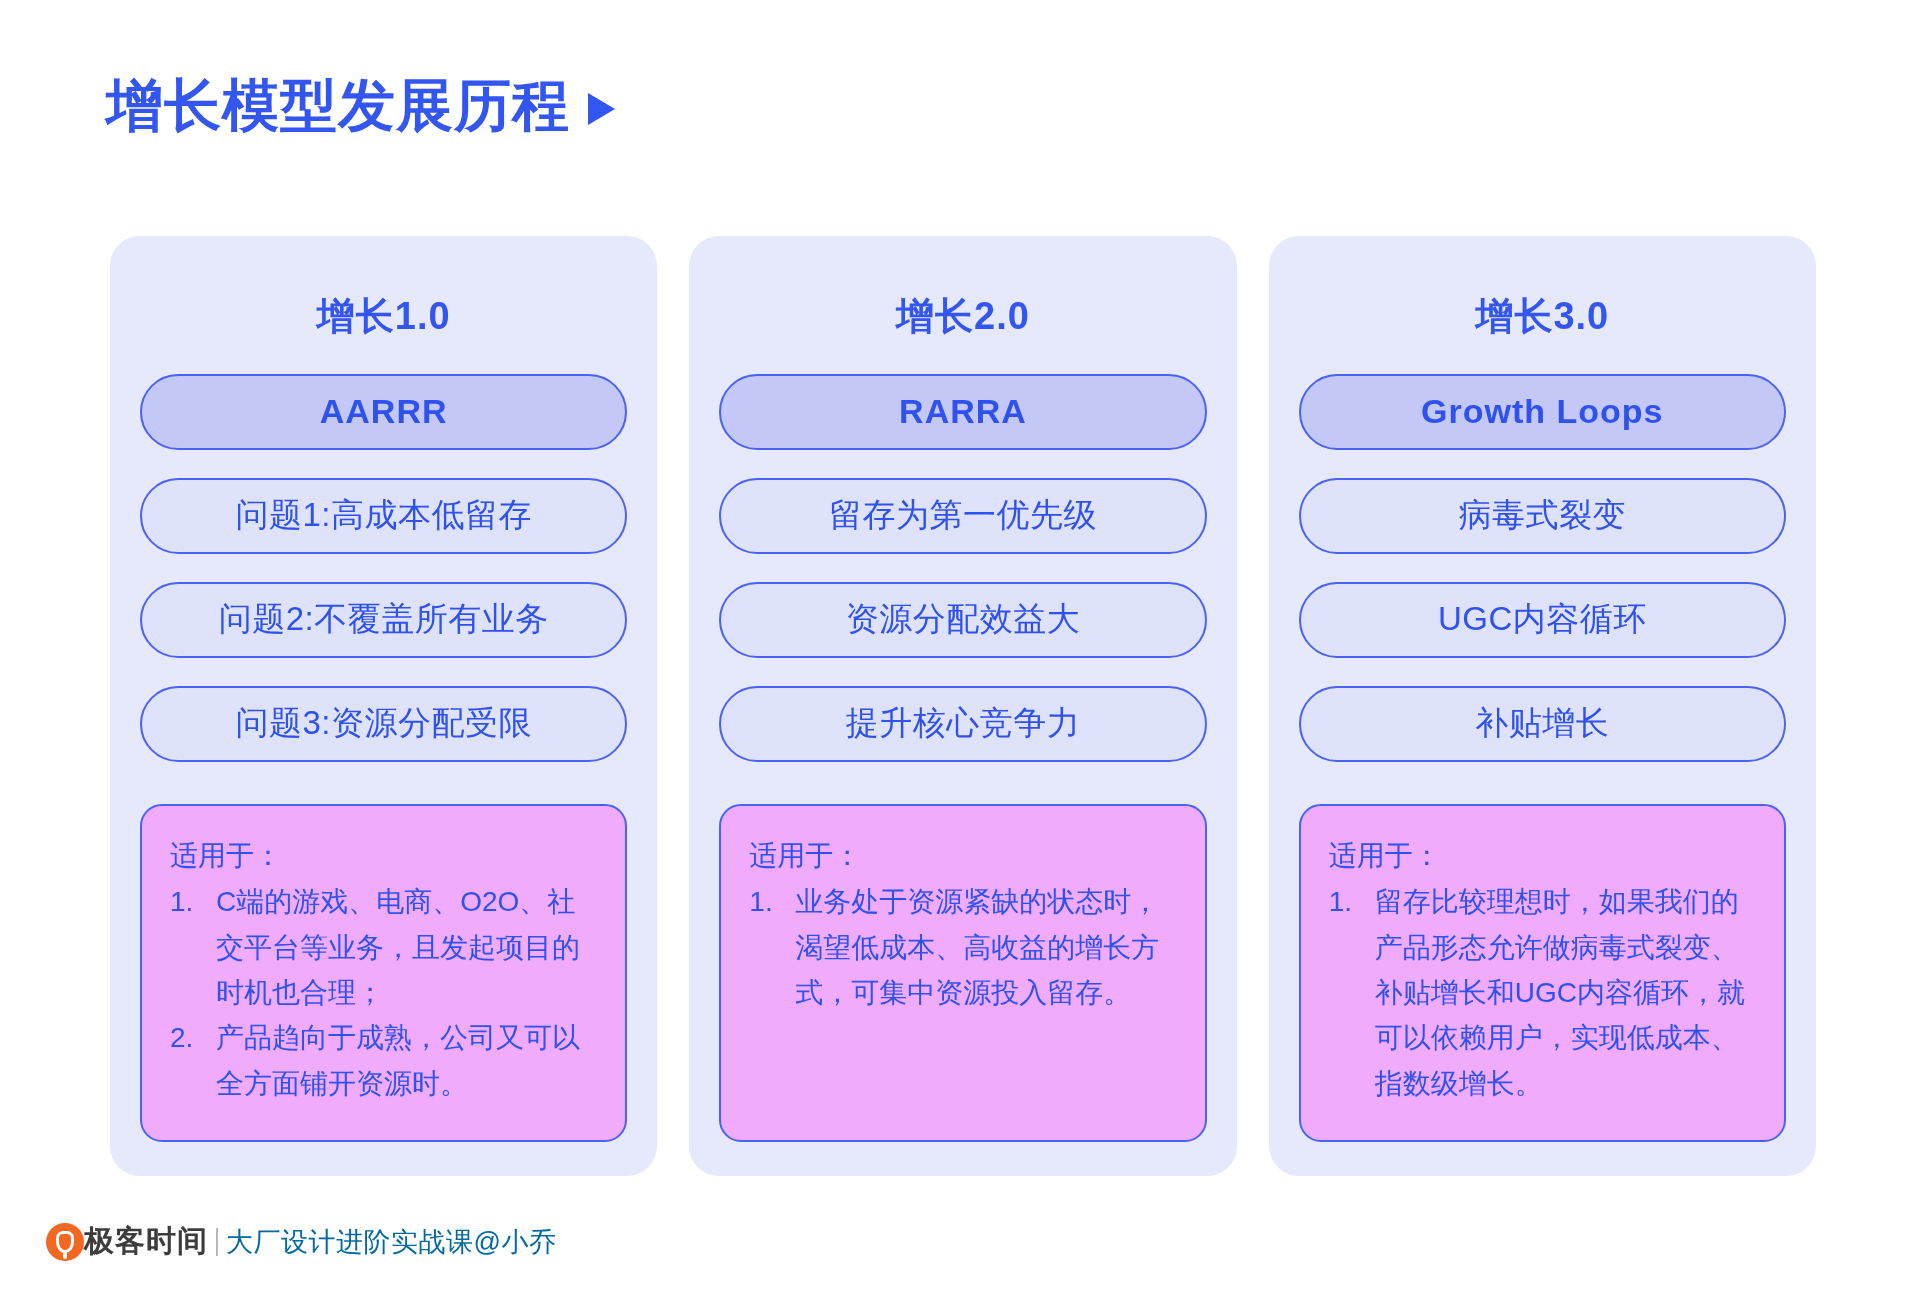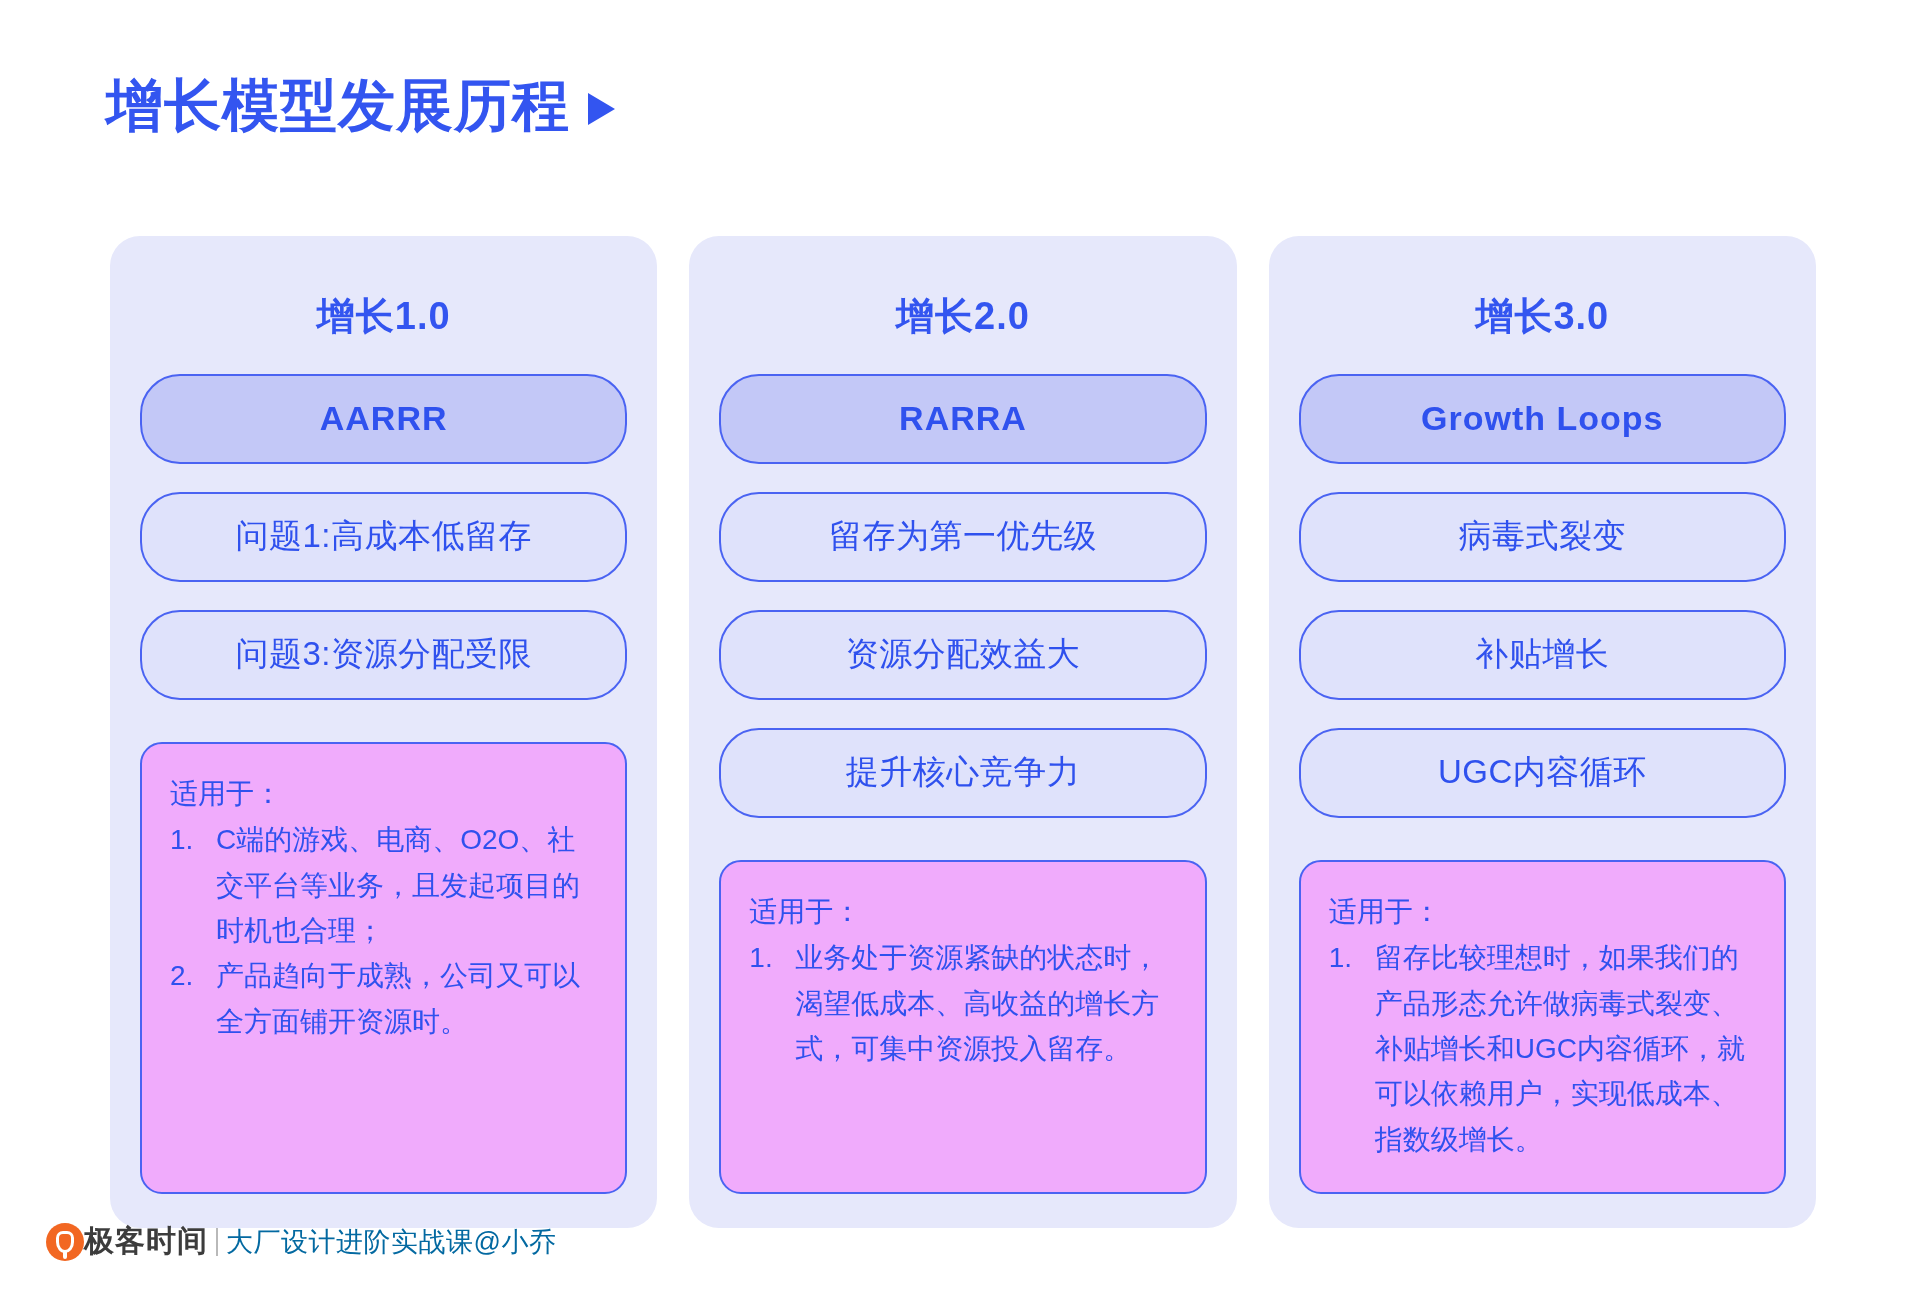--- a/index.html
+++ b/index.html
@@ -59,21 +59,21 @@
     text-align: center;
     font-size: 38px;
     font-weight: 700;
     color: #3355f0;
     letter-spacing: 1px;
     margin: 26px 0 36px;
     line-height: 1.1;
   }
 
   .pill {
-    height: 90px;
+    height: 76px;
     border-radius: 40px;
     border: 2px solid #4a63f2;
     background: #dfe2fb;
     display: flex;
     align-items: center;
     justify-content: center;
     font-size: 33px;
     color: #2f51ee;
     letter-spacing: 0.5px;
     margin-bottom: 28px;
@@ -174,20 +174,21 @@
     <div class="slide-title">增长模型发展历程</div>
     <div class="play-tri"></div>
   </div>
 
   <div class="columns">
 
     <div class="card">
       <div class="card-title">增长1.0</div>
       <div class="pill highlight">AARRR</div>
       <div class="pill">问题1:高成本低留存</div>
+      <div class="pill">问题2:不覆盖所有业务</div>
       <div class="pill">问题3:资源分配受限</div>
       <div class="note-box">
         <div class="note-title">适用于：</div>
         <ul class="note-list">
           <li><span class="num">1.</span><span>C端的游戏、电商、O2O、社交平台等业务，且发起项目的时机也合理；</span></li>
           <li><span class="num">2.</span><span>产品趋向于成熟，公司又可以全方面铺开资源时。</span></li>
         </ul>
       </div>
     </div>
 
@@ -202,22 +203,22 @@
         <ul class="note-list">
           <li><span class="num">1.</span><span>业务处于资源紧缺的状态时，渴望低成本、高收益的增长方式，可集中资源投入留存。</span></li>
         </ul>
       </div>
     </div>
 
     <div class="card">
       <div class="card-title">增长3.0</div>
       <div class="pill highlight">Growth Loops</div>
       <div class="pill">病毒式裂变</div>
+      <div class="pill">UGC内容循环</div>
       <div class="pill">补贴增长</div>
-      <div class="pill">UGC内容循环</div>
       <div class="note-box">
         <div class="note-title">适用于：</div>
         <ul class="note-list">
           <li><span class="num">1.</span><span>留存比较理想时，如果我们的产品形态允许做病毒式裂变、补贴增长和UGC内容循环，就可以依赖用户，实现低成本、指数级增长。</span></li>
         </ul>
       </div>
     </div>
 
   </div>
 

